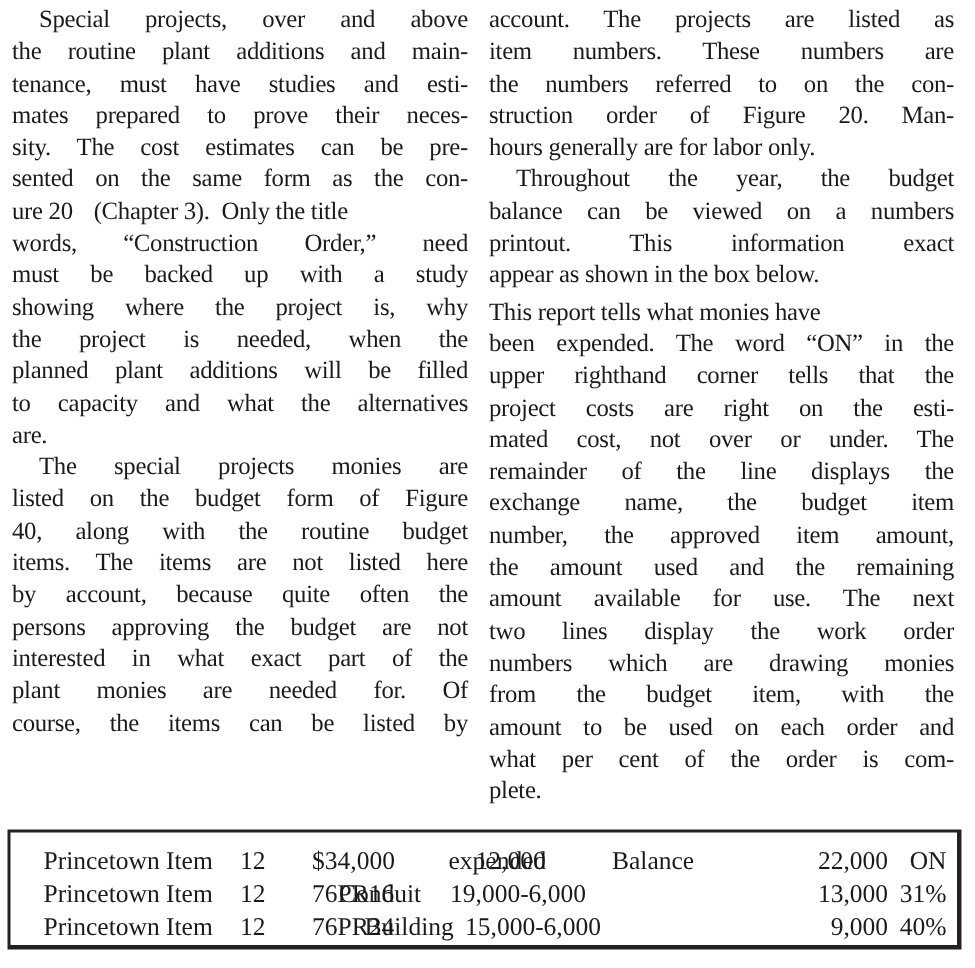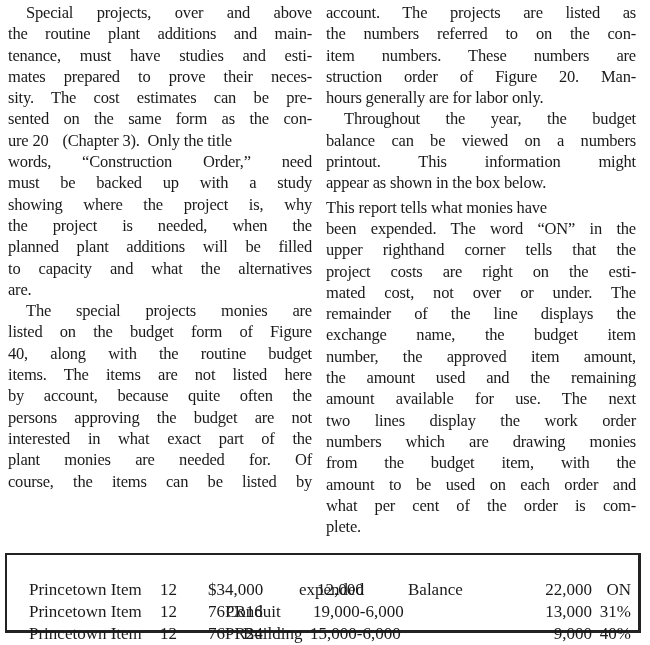--- a/index.html
+++ b/index.html
@@ -14,21 +14,21 @@
   .line.last { text-align-last: left; }
   .line.indent { padding-left: 18px; }
   .bold-inline { font-weight: normal; font-family: "Liberation Serif", serif; }
   .gap { display:block; height: 3px; }
   .printout-box { position: absolute; left: 5px; top: 553px; width: 636px; height: 80px;
                   border: 2px solid #222; border-right-width: 3px; border-bottom-width: 3px;
                   background: #fff; box-sizing: border-box; }
   .printout-row { position: absolute; left: 0; width: 100%; height: 22px;
                   font-family: "Liberation Serif", "DejaVu Serif", serif; font-size: 17px;
                   line-height: 22px; white-space: nowrap; }
-  .printout-row span { position: absolute; top: 0; margin-top: 16px; }
+  .printout-row span { position: absolute; top: 0; }
   .c1 { left: 22px; }
   .c2 { left: 153px; }
   .c3 { left: 201px; }
   .c4 { left: 292px; }
   .c5 { left: 385px; }
   .c6 { left: 505px; width: 80px; text-align: right; }
   .c6b { left: 451px; text-align: right; }
   .c7 { left: 586px; width: 38px; text-align: right; }
 </style>
 </head>
@@ -58,27 +58,27 @@
   <span class="line">items. The items are not listed here</span>
   <span class="line">by account, because quite often the</span>
   <span class="line">persons approving the budget are not</span>
   <span class="line">interested in what exact part of the</span>
   <span class="line">plant monies are needed for. Of</span>
   <span class="line">course, the items can be listed by</span>
 </div>
 
 <div class="col col-right">
   <span class="line">account. The projects are listed as</span>
+  <span class="line">item numbers. These numbers are</span>
   <span class="line">the numbers referred to on the con-</span>
-  <span class="line">item numbers. These numbers are</span>
   <span class="line">struction order of Figure 20. Man-</span>
   <span class="line last">hours generally are for labor only.</span>
   <span class="line indent">Throughout the year, the budget</span>
   <span class="line">balance can be viewed on a numbers</span>
-  <span class="line">printout. This information might</span>
+  <span class="line">printout. This information exact</span>
   <span class="line last">appear as shown in the box below.</span>
   <span class="gap"></span>
   <span class="line last">This report tells what monies have</span>
   <span class="line">been expended. The word “ON” in the</span>
   <span class="line">upper righthand corner tells that the</span>
   <span class="line">project costs are right on the esti-</span>
   <span class="line">mated cost, not over or under. The</span>
   <span class="line">remainder of the line displays the</span>
   <span class="line">exchange name, the budget item</span>
   <span class="line">number, the approved item amount,</span>
@@ -101,21 +101,21 @@
     <span class="c5" style="left:310px;text-align:center;">12,000</span>
     <span class="c6b" style="left:401px;">Balance</span>
     <span class="c6">22,000</span>
     <span class="c7">ON</span>
   </div>
   <div class="printout-row" style="top:30px;">
     <span class="c1">Princetown Item</span>
     <span class="c2">12</span>
     <span class="c3">76PR16</span>
     <span class="c4" style="left:219px;">Conduit</span>
-    <span class="c5" style="left:306px;">19,000-6,000</span>
+    <span class="c5" style="left:293px;">19,000-6,000</span>
     <span class="c6">13,000</span>
     <span class="c7">31%</span>
   </div>
   <div class="printout-row" style="top:52px;">
     <span class="c1">Princetown Item</span>
     <span class="c2">12</span>
     <span class="c3">76PR24</span>
     <span class="c4" style="left:236px;">Building</span>
     <span class="c5" style="left:303px;font-family:Liberation Serif, serif;">15,000-6,000</span>
     <span class="c6">9,000</span>

